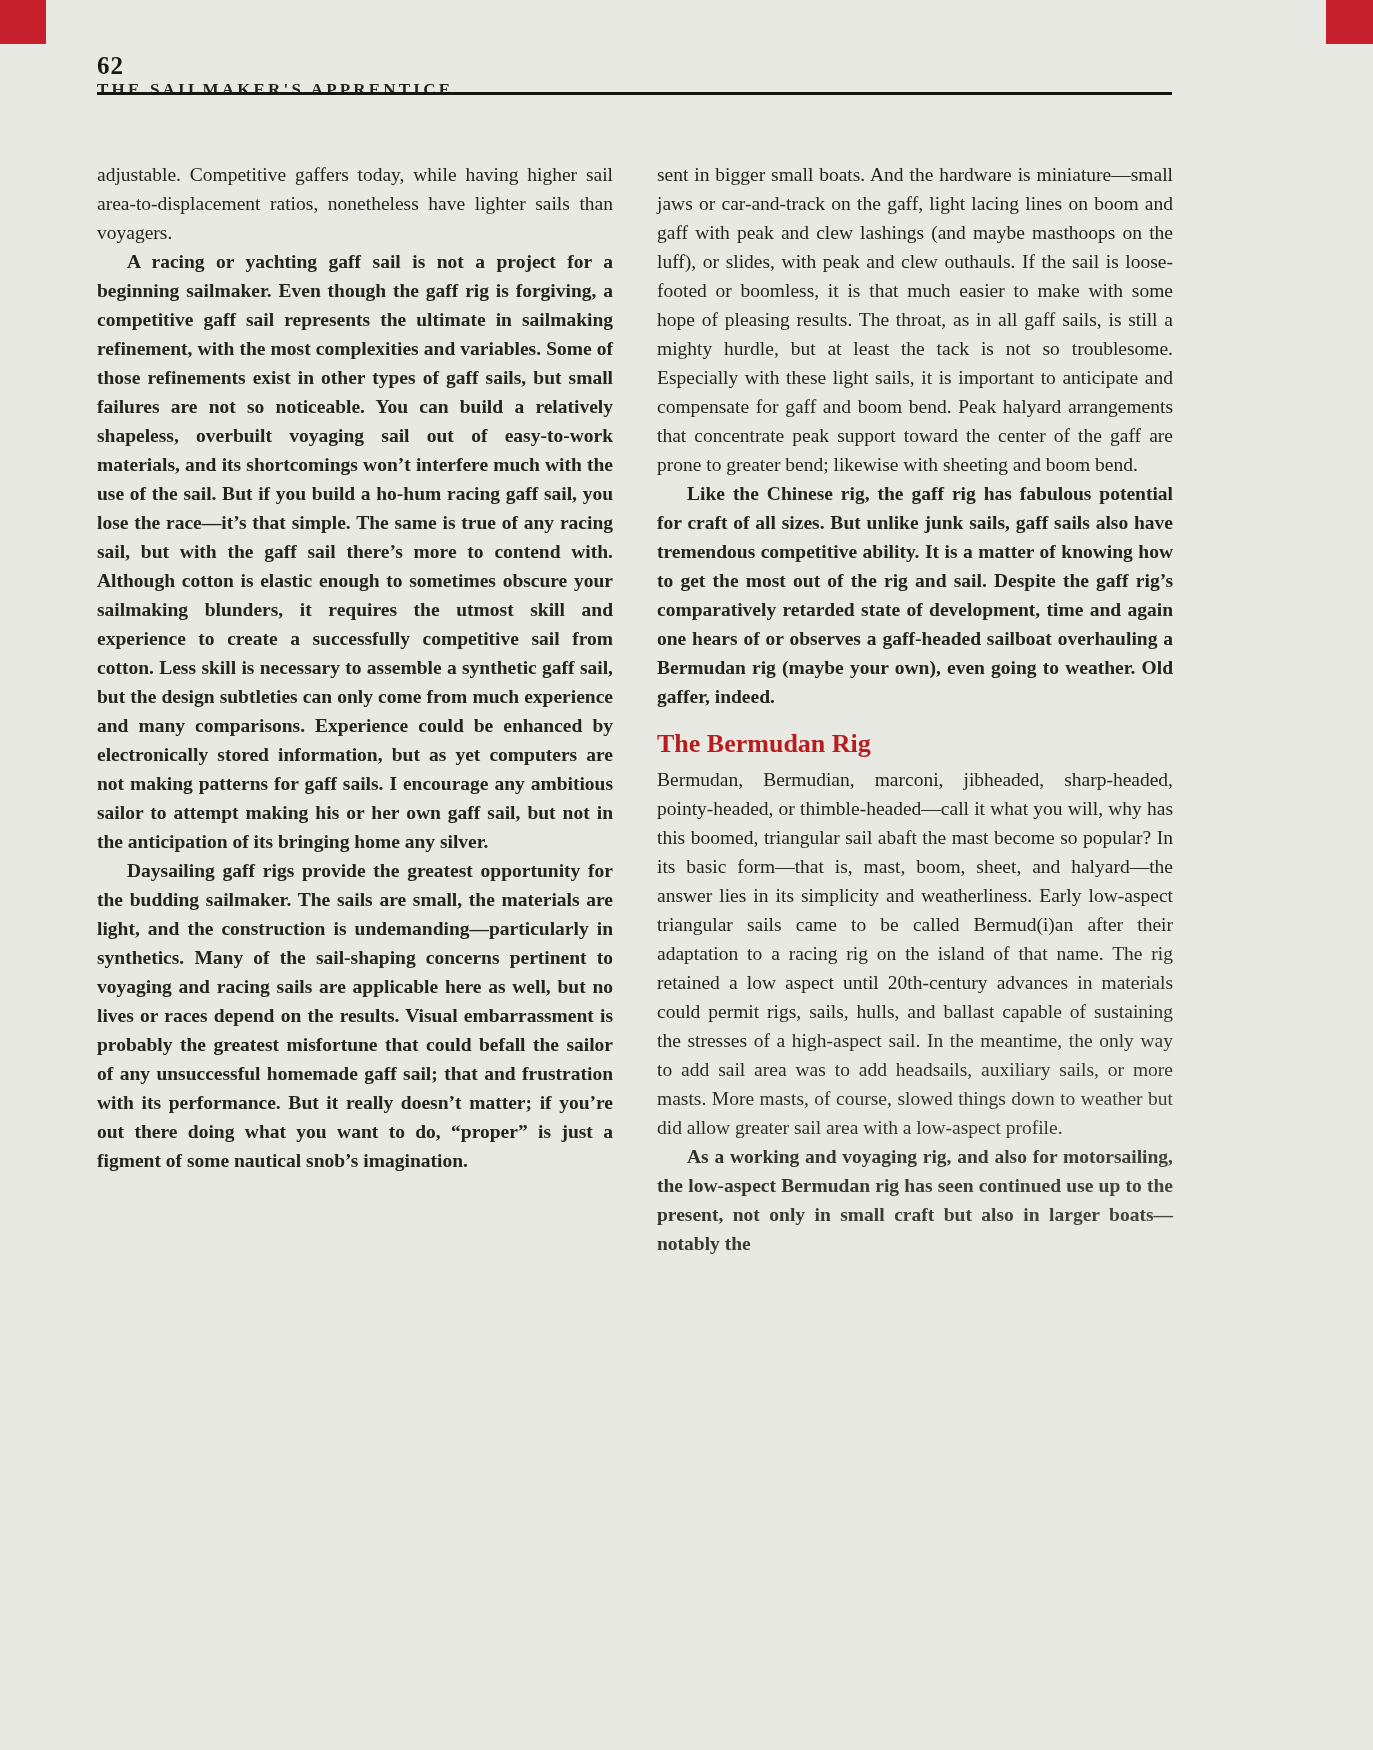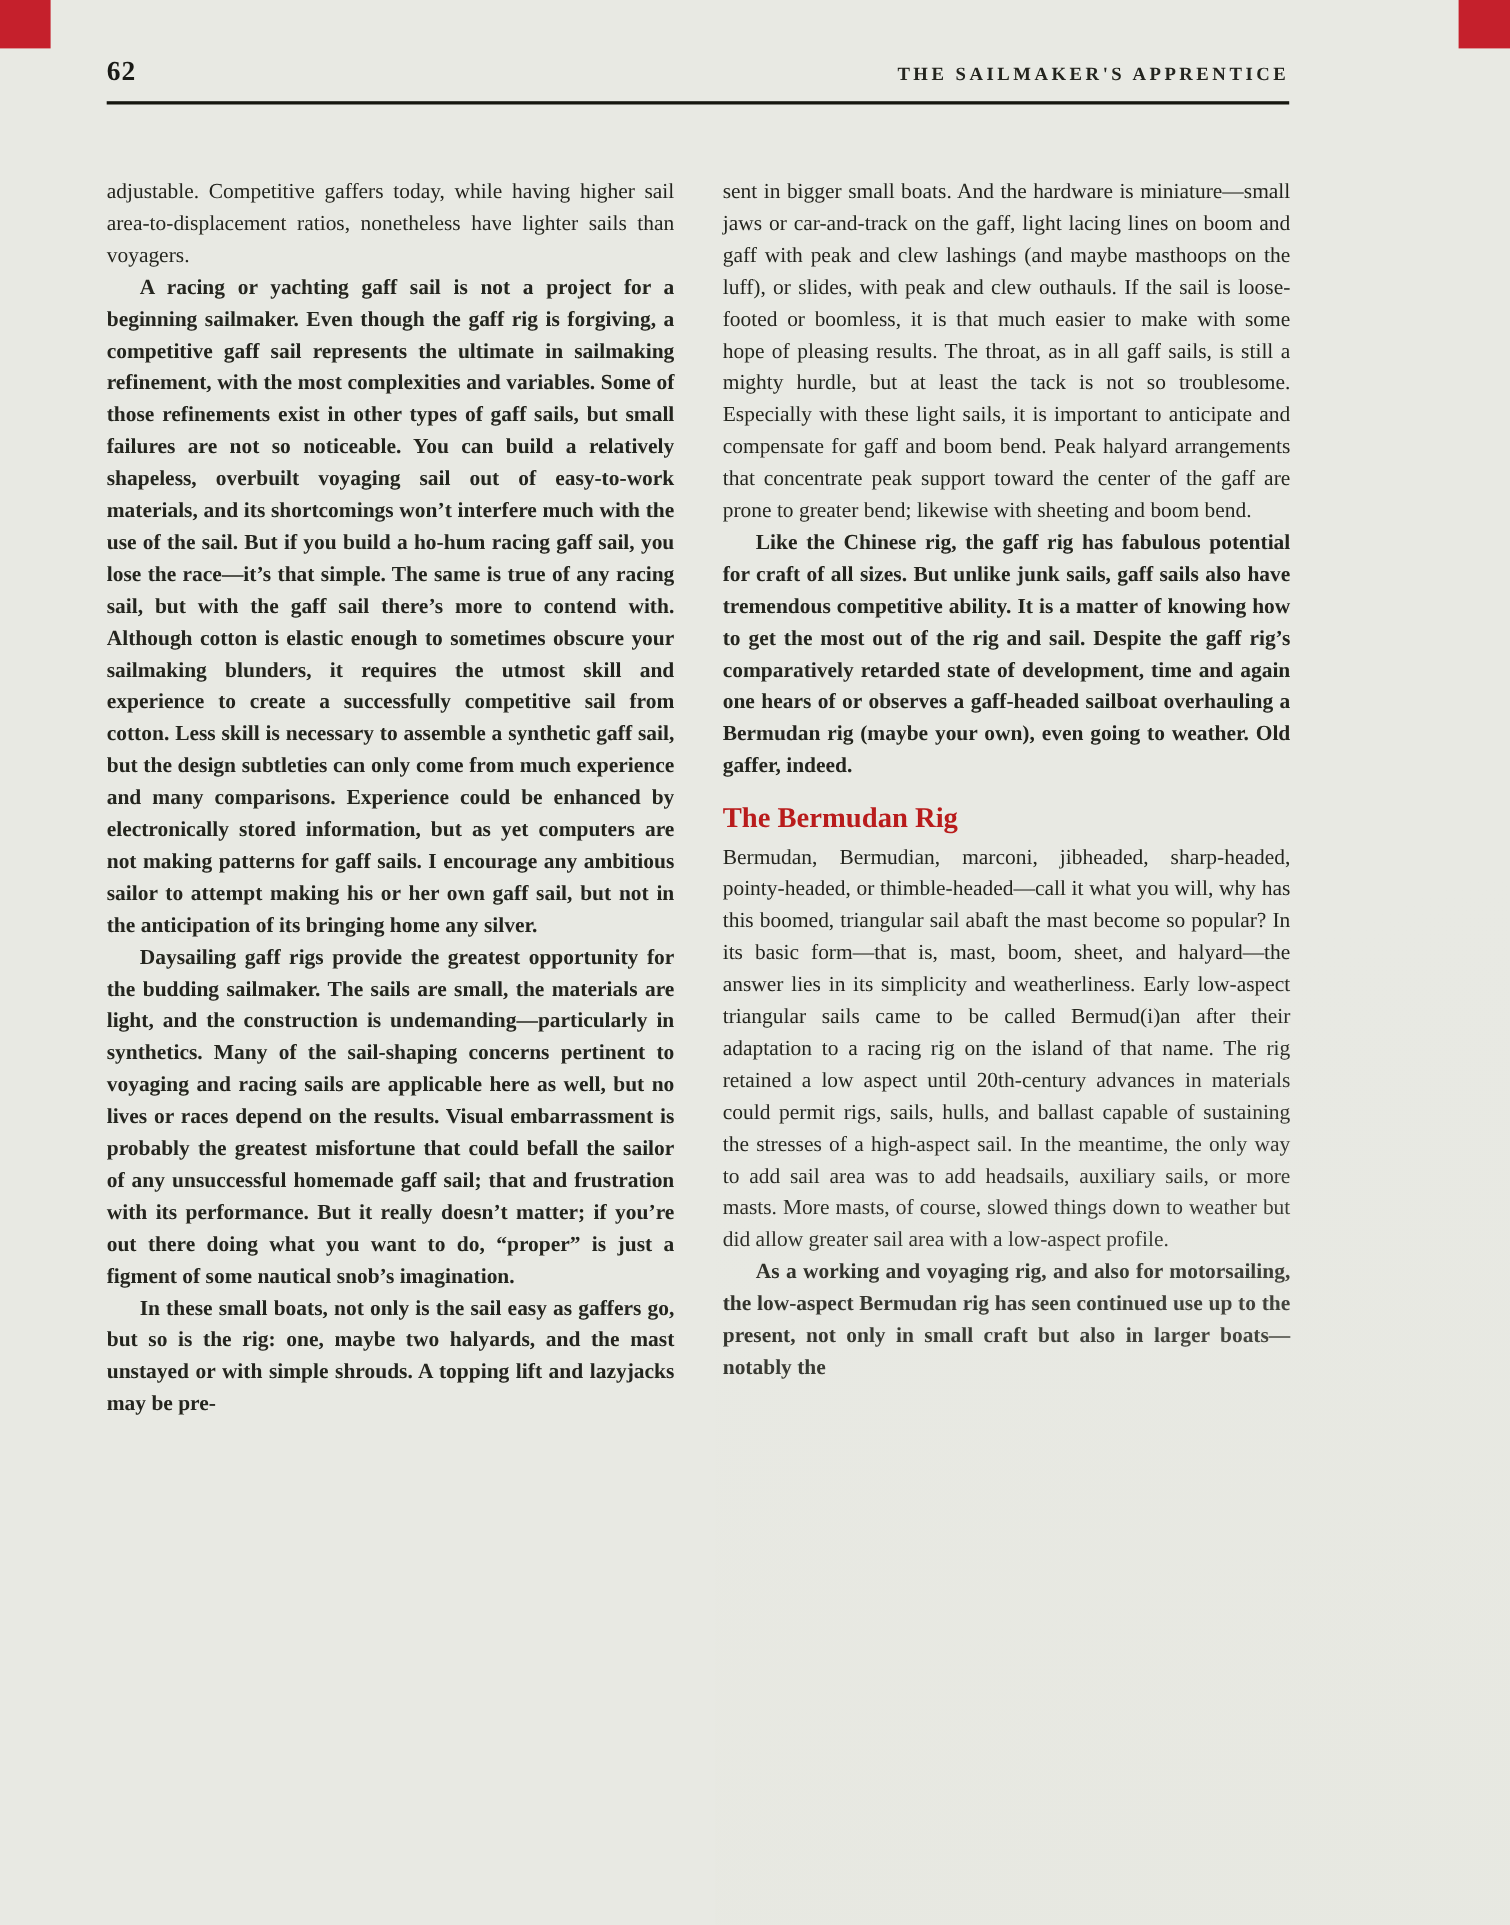--- a/index.html
+++ b/index.html
@@ -28,20 +28,21 @@
   .corner-right { right: 0; width: 47px; }
 
   header {
     position: absolute;
     left: 97px;
     right: 201px;
     top: 52px;
     display: flex;
     justify-content: space-between;
     align-items: baseline;
+    flex-direction: column;
   }
   .pagenum {
     font-size: 25px;
     font-weight: 700;
     letter-spacing: 1px;
     color: #191a16;
   }
   .running {
     font-size: 17px;
     font-weight: 700;
@@ -104,21 +105,20 @@
     <span class="running">THE SAILMAKER'S APPRENTICE</span>
   </header>
   <div class="rule"></div>
 
   <main class="columns">
 
     <div class="col">
       <p class="noindent">adjustable. Competitive gaffers today, while having higher sail area-to-displacement ratios, nonetheless have lighter sails than voyagers.</p>
       <p class="indent">A racing or yachting gaff sail is not a project for a beginning sailmaker. Even though the gaff rig is forgiving, a competitive gaff sail represents the ultimate in sailmaking refinement, with the most complexities and variables. Some of those refinements exist in other types of gaff sails, but small failures are not so noticeable. You can build a relatively shapeless, overbuilt voyaging sail out of easy-to-work materials, and its shortcomings won’t interfere much with the use of the sail. But if you build a ho-hum racing gaff sail, you lose the race—it’s that simple. The same is true of any racing sail, but with the gaff sail there’s more to contend with. Although cotton is elastic enough to sometimes obscure your sailmaking blunders, it requires the utmost skill and experience to create a successfully competitive sail from cotton. Less skill is necessary to assemble a synthetic gaff sail, but the design subtleties can only come from much experience and many comparisons. Experience could be enhanced by electronically stored information, but as yet computers are not making patterns for gaff sails. I encourage any ambitious sailor to attempt making his or her own gaff sail, but not in the anticipation of its bringing home any silver.</p>
       <p class="indent">Daysailing gaff rigs provide the greatest opportunity for the budding sailmaker. The sails are small, the materials are light, and the construction is undemanding—particularly in synthetics. Many of the sail-shaping concerns pertinent to voyaging and racing sails are applicable here as well, but no lives or races depend on the results. Visual embarrassment is probably the greatest misfortune that could befall the sailor of any unsuccessful homemade gaff sail; that and frustration with its performance. But it really doesn’t matter; if you’re out there doing what you want to do, “proper” is just a figment of some nautical snob’s imagination.</p>
-      <p class="indent">In these small boats, not only is the sail easy as gaffers go, but so is the rig: one, maybe two halyards, and the mast unstayed or with simple shrouds. A topping lift and lazyjacks may be pre-</p>
     </div>
 
     <div class="col">
       <p class="noindent">sent in bigger small boats. And the hardware is miniature—small jaws or car-and-track on the gaff, light lacing lines on boom and gaff with peak and clew lashings (and maybe masthoops on the luff), or slides, with peak and clew outhauls. If the sail is loose-footed or boomless, it is that much easier to make with some hope of pleasing results. The throat, as in all gaff sails, is still a mighty hurdle, but at least the tack is not so troublesome. Especially with these light sails, it is important to anticipate and compensate for gaff and boom bend. Peak halyard arrangements that concentrate peak support toward the center of the gaff are prone to greater bend; likewise with sheeting and boom bend.</p>
       <p class="indent">Like the Chinese rig, the gaff rig has fabulous potential for craft of all sizes. But unlike junk sails, gaff sails also have tremendous competitive ability. It is a matter of knowing how to get the most out of the rig and sail. Despite the gaff rig’s comparatively retarded state of development, time and again one hears of or observes a gaff-headed sailboat overhauling a Bermudan rig (maybe your own), even going to weather. Old gaffer, indeed.</p>
       <h2>The Bermudan Rig</h2>
       <p class="noindent">Bermudan, Bermudian, marconi, jibheaded, sharp-headed, pointy-headed, or thimble-headed—call it what you will, why has this boomed, triangular sail abaft the mast become so popular? In its basic form—that is, mast, boom, sheet, and halyard—the answer lies in its simplicity and weatherliness. Early low-aspect triangular sails came to be called Bermud(i)an after their adaptation to a racing rig on the island of that name. The rig retained a low aspect until 20th-century advances in materials could permit rigs, sails, hulls, and ballast capable of sustaining the stresses of a high-aspect sail. In the meantime, the only way to add sail area was to add headsails, auxiliary sails, or more masts. More masts, of course, slowed things down to weather but did allow greater sail area with a low-aspect profile.</p>
       <p class="indent">As a working and voyaging rig, and also for motorsailing, the low-aspect Bermudan rig has seen continued use up to the present, not only in small craft but also in larger boats—notably the</p>
     </div>
 

